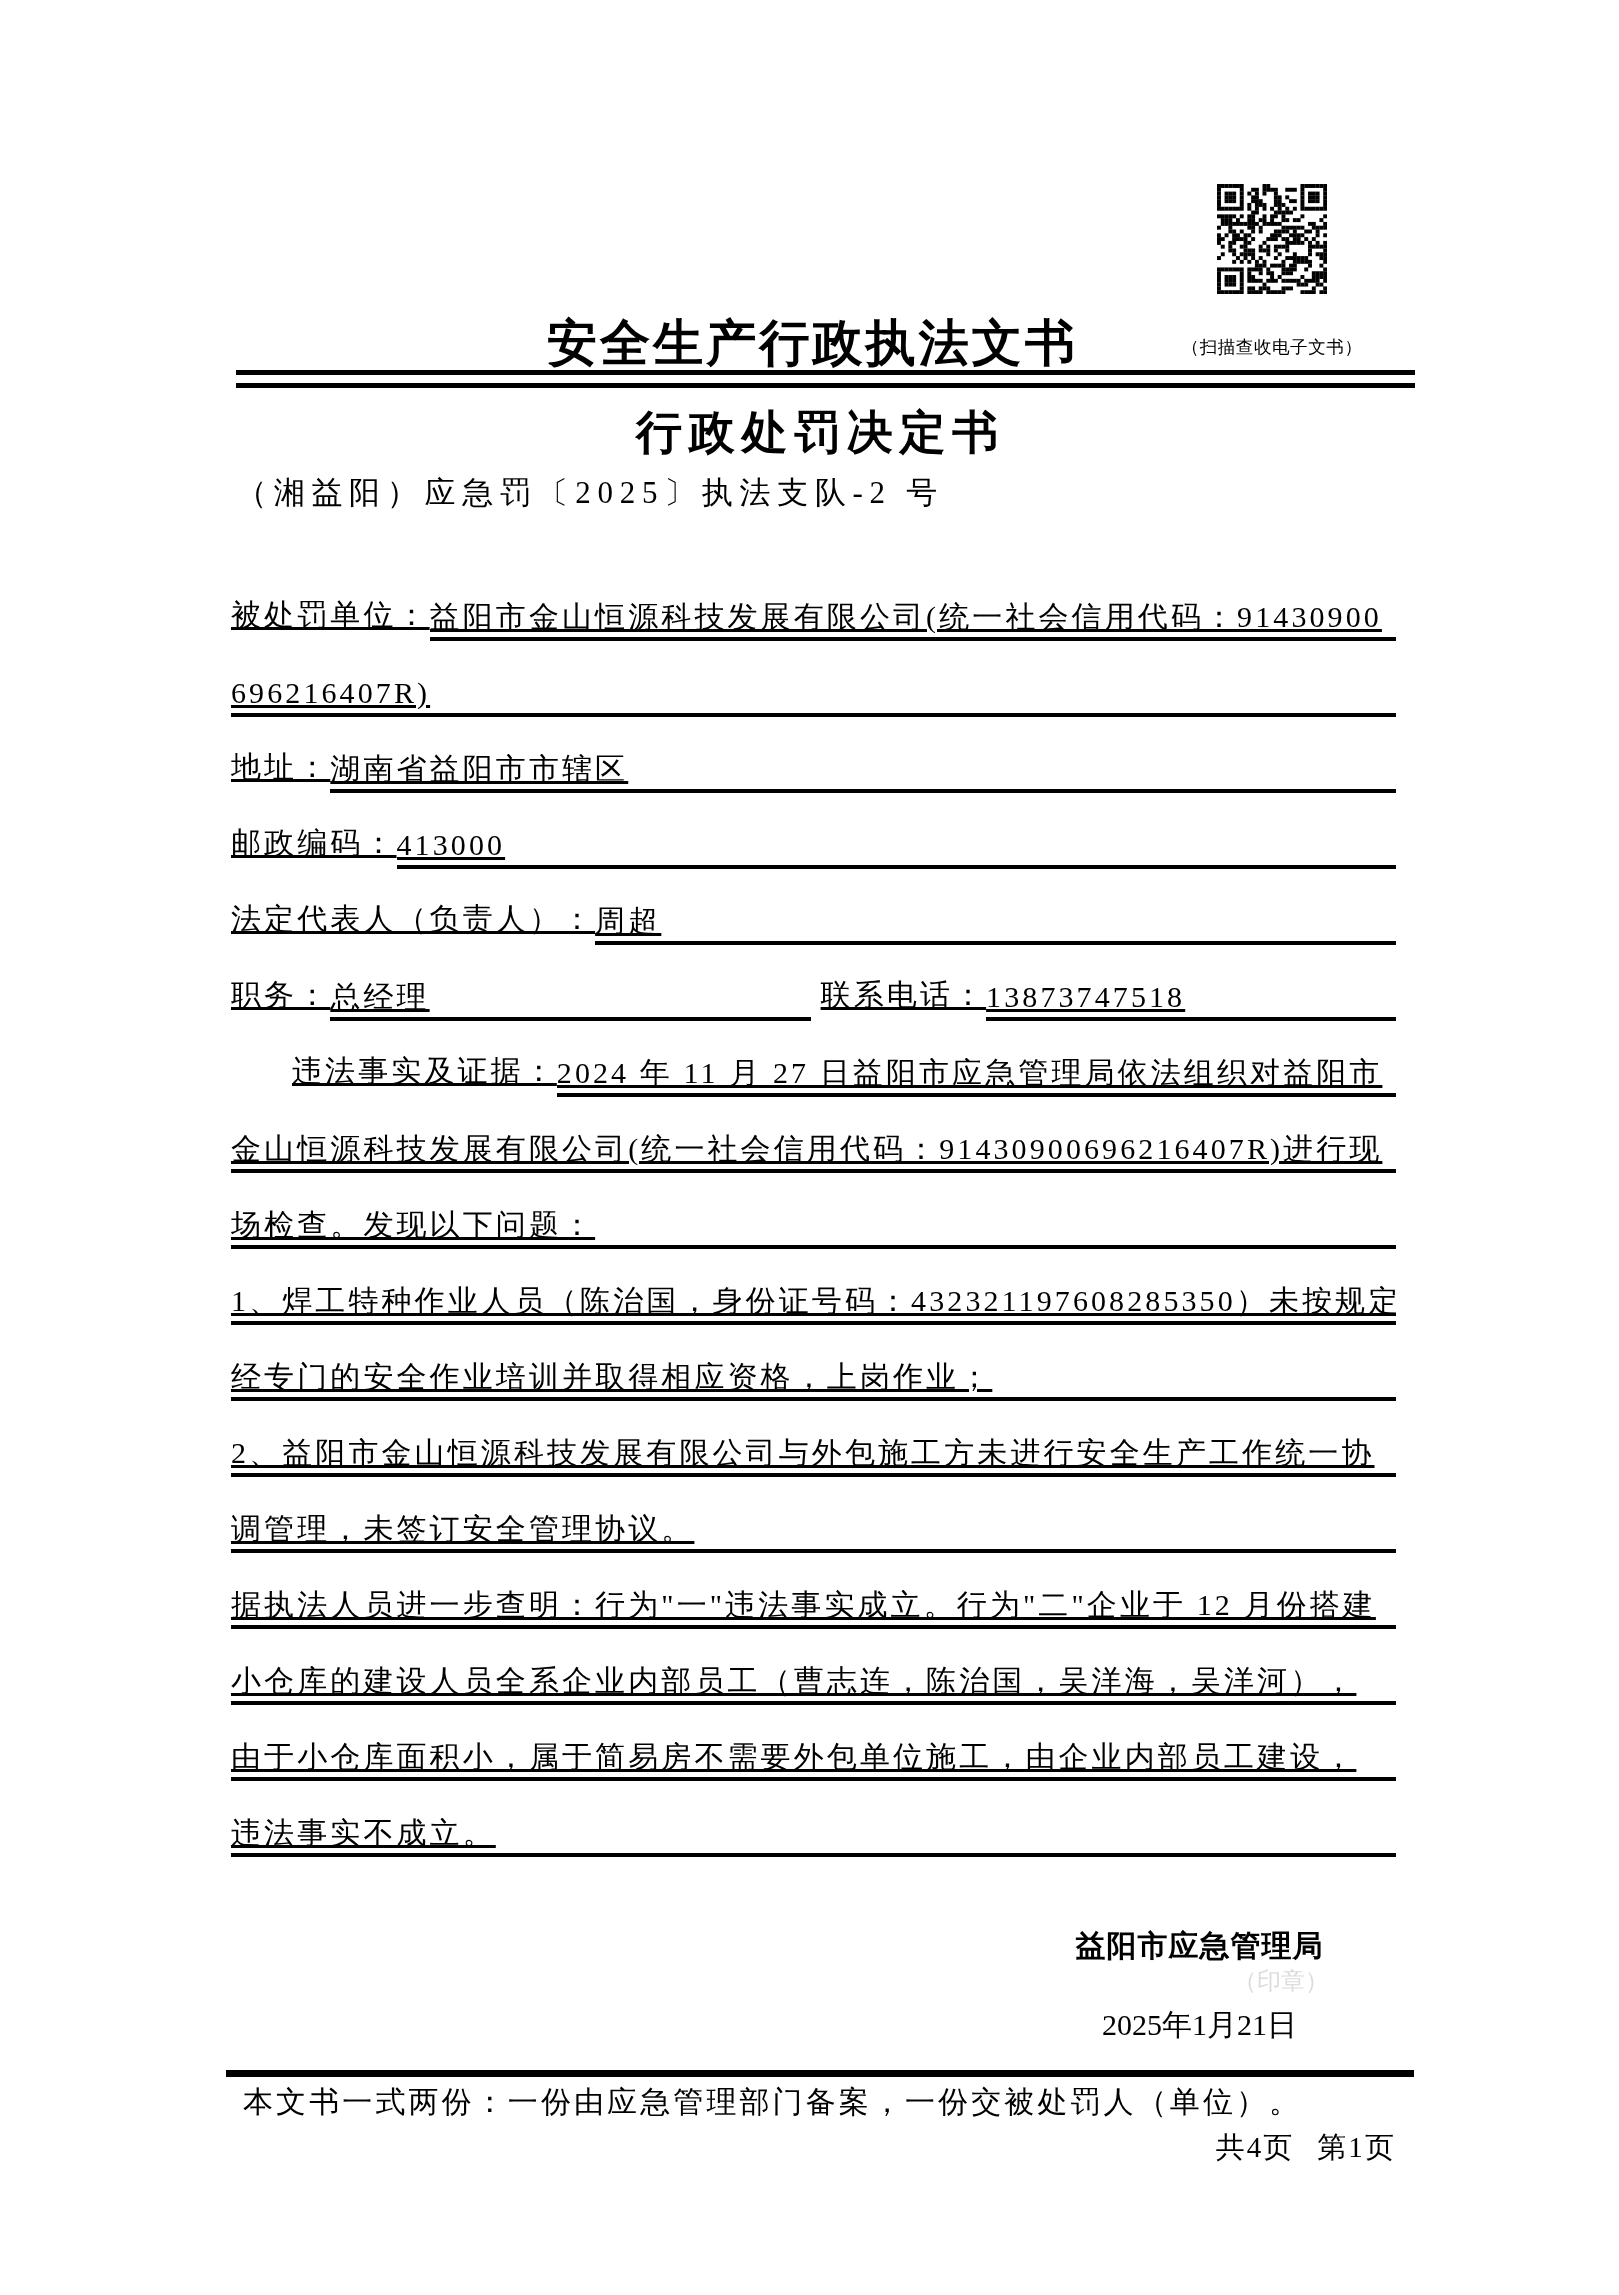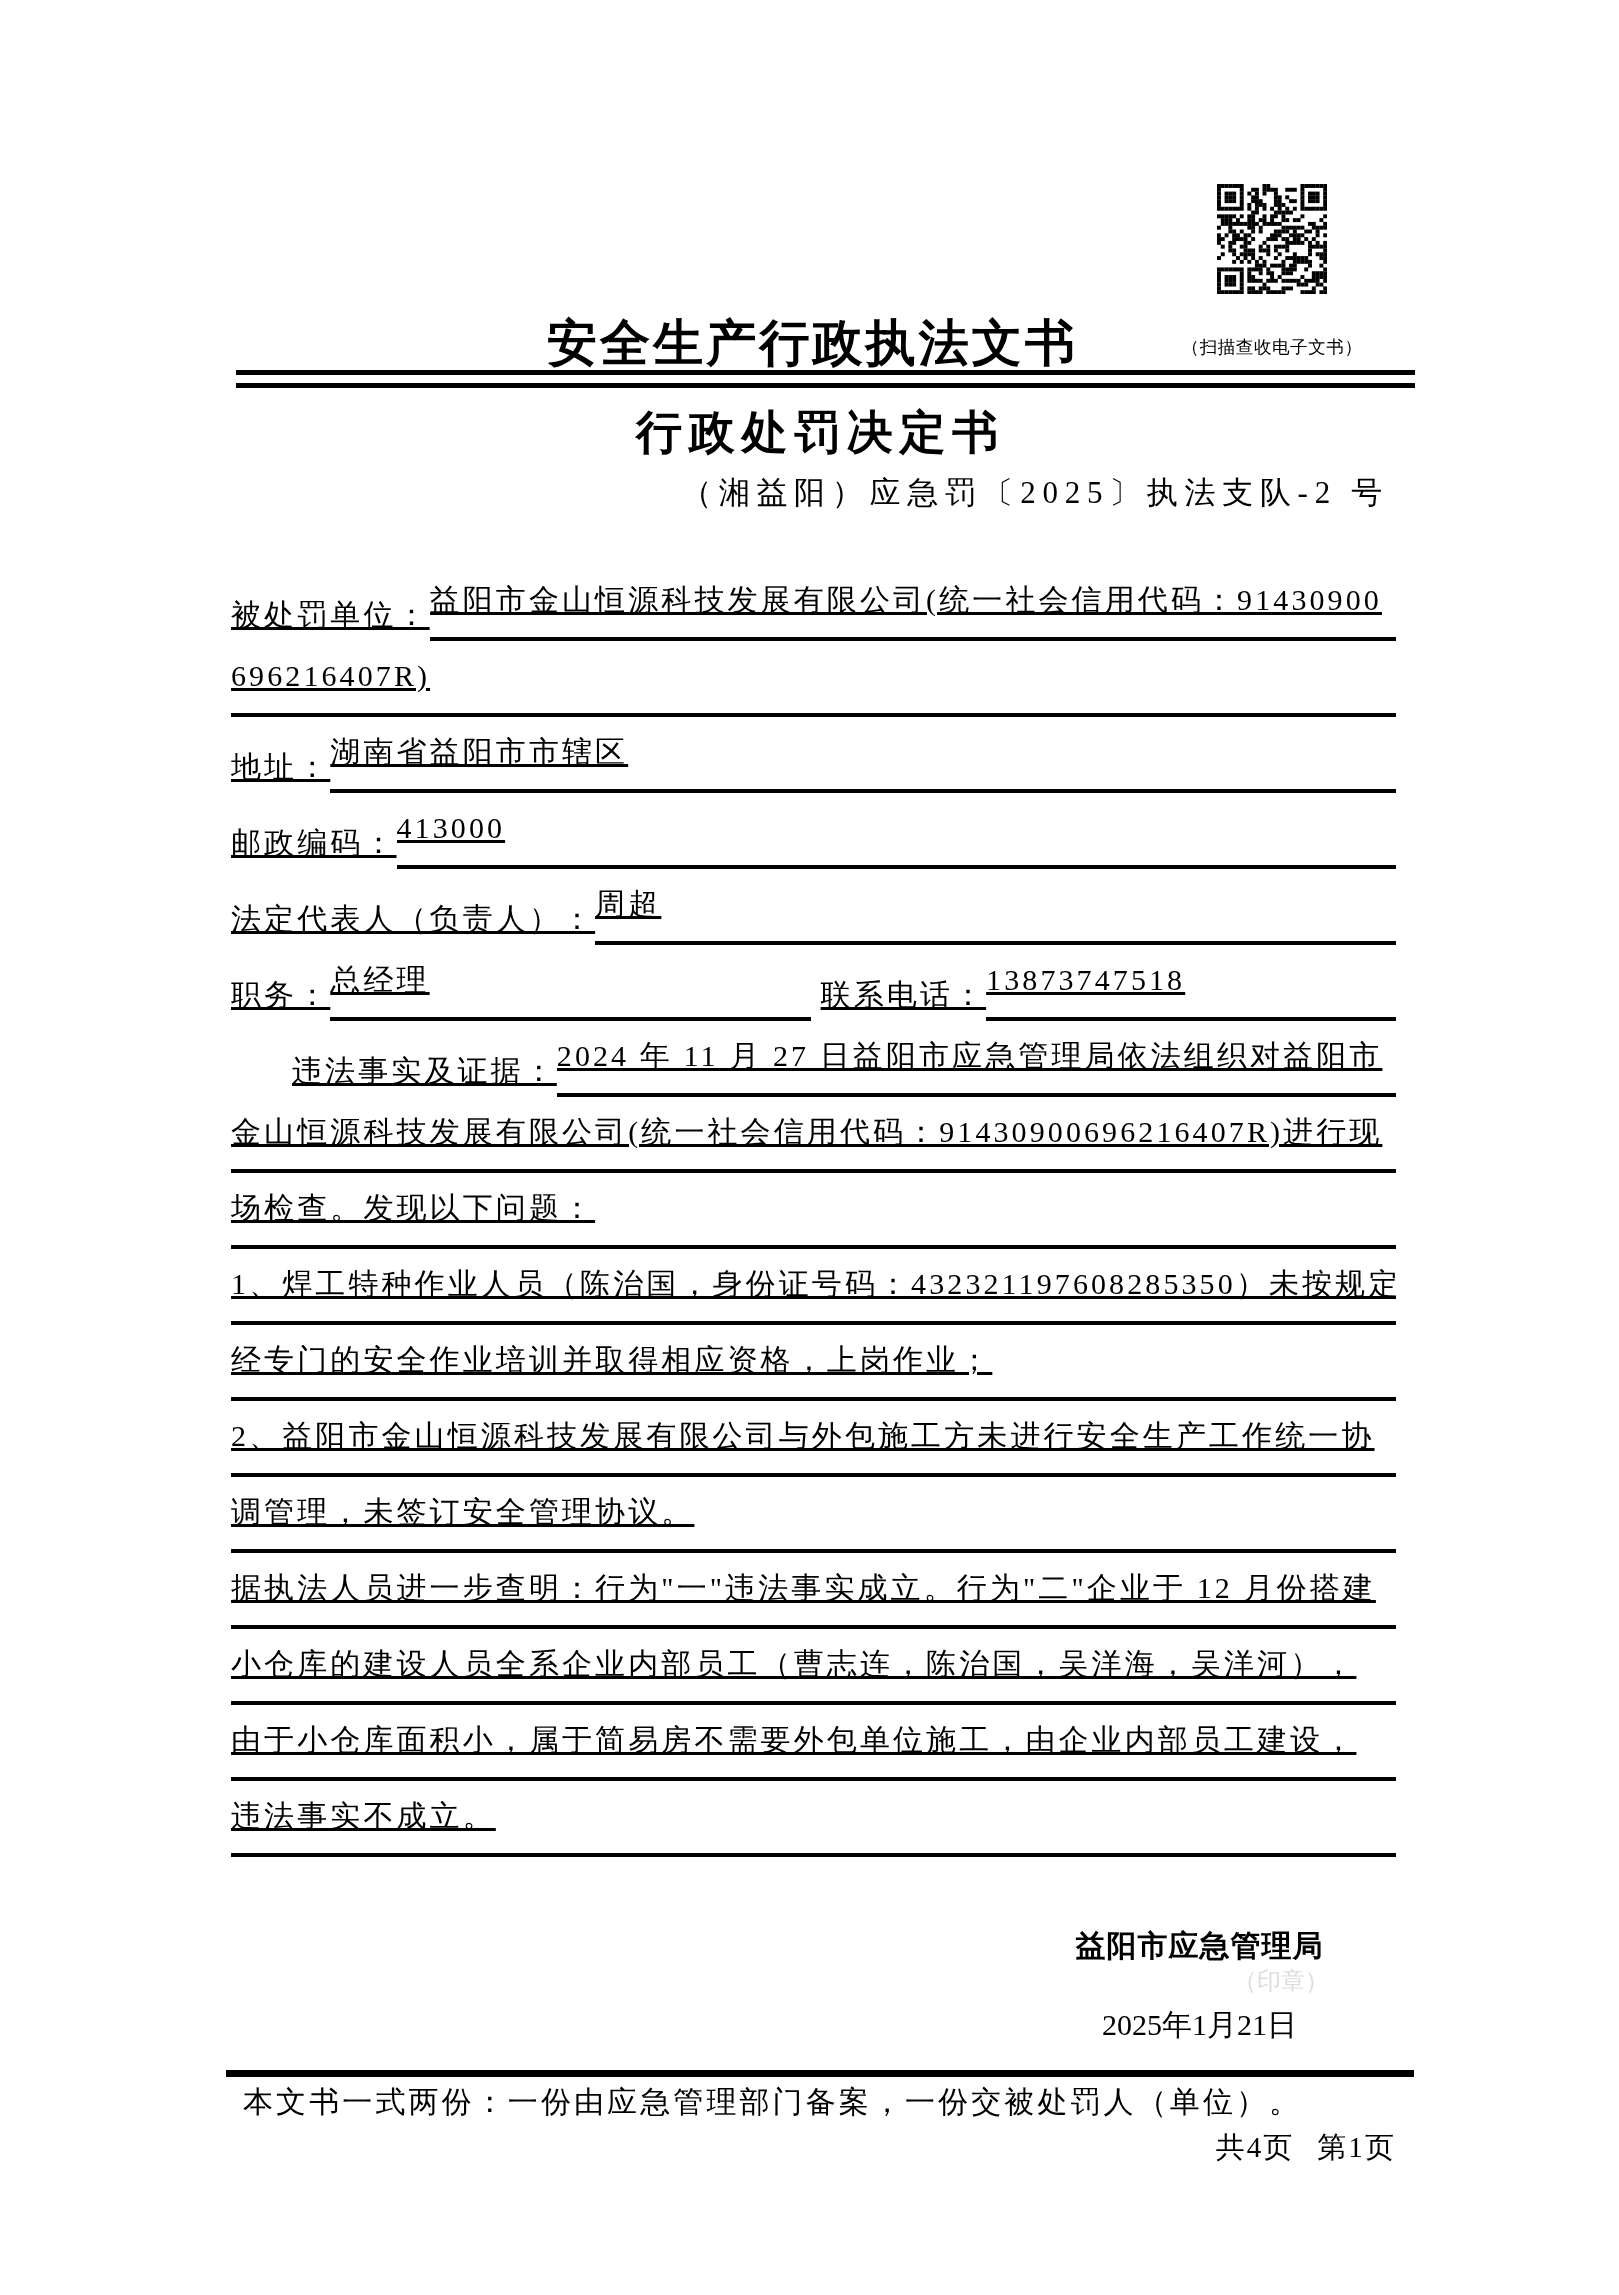--- a/index.html
+++ b/index.html
@@ -13,29 +13,29 @@
           white-space:nowrap;font-size:17.6px;letter-spacing:0.5px;margin-top:24px;}
 
   
   .doc-type{position:absolute;left:236px;top:308px;width:1153px;text-align:center;
             font-size:50px;font-weight:700;letter-spacing:3.1px;line-height:1.1;margin-top:8px;}
   .rule{position:absolute;left:236px;width:1179px;height:5.2px;background:#000;}
   .rule1{top:370px}
   .rule2{top:383px}
   .main-title{position:absolute;left:236px;top:399px;width:1153px;margin:8px;text-align:center;
               font-size:46px;font-weight:700;letter-spacing:6.7px;line-height:1.15;}
-  .docnum{position:absolute;left:236px;top:474px;width:1153px;text-align:right;
+  .docnum{position:absolute;left:236px;top:474px;width:1153px;text-align:left;
           font-size:31px;letter-spacing:6.7px;line-height:1.2;}
 
   
   .form{position:absolute;left:231px;top:565px;width:1165px;text-decoration:underline;}
   .fline{height:76px;display:flex;align-items:flex-end;
          font-size:30px;letter-spacing:3.1px;line-height:1;}
   .lbl{white-space:pre;padding-bottom:11.4px;flex:0 0 auto;}
-  .val{flex:1 1 auto;border-bottom:4.1px solid #000;padding-bottom:22px;white-space:pre;overflow:hidden;}
+  .val{flex:1 1 auto;border-bottom:4.1px solid #000;padding-bottom:5px;white-space:pre;overflow:hidden;}
   .val.fixed{flex:0 0 481px;}
   .gap{flex:0 0 9.3px;}
   .indent{padding-left:61px;}
 
   
   .sig{position:absolute;left:1070px;top:1928px;width:259px;text-align:center;}
   .sig-agency{font-size:30px;letter-spacing:1px;line-height:1.2;font-weight:bold;}
   .sig-seal{font-size:24px;margin-top:4.1px;line-height:1.1;text-align:right;}
   .sig-date{font-size:30px;margin-top:13px;line-height:1.2;}
 

